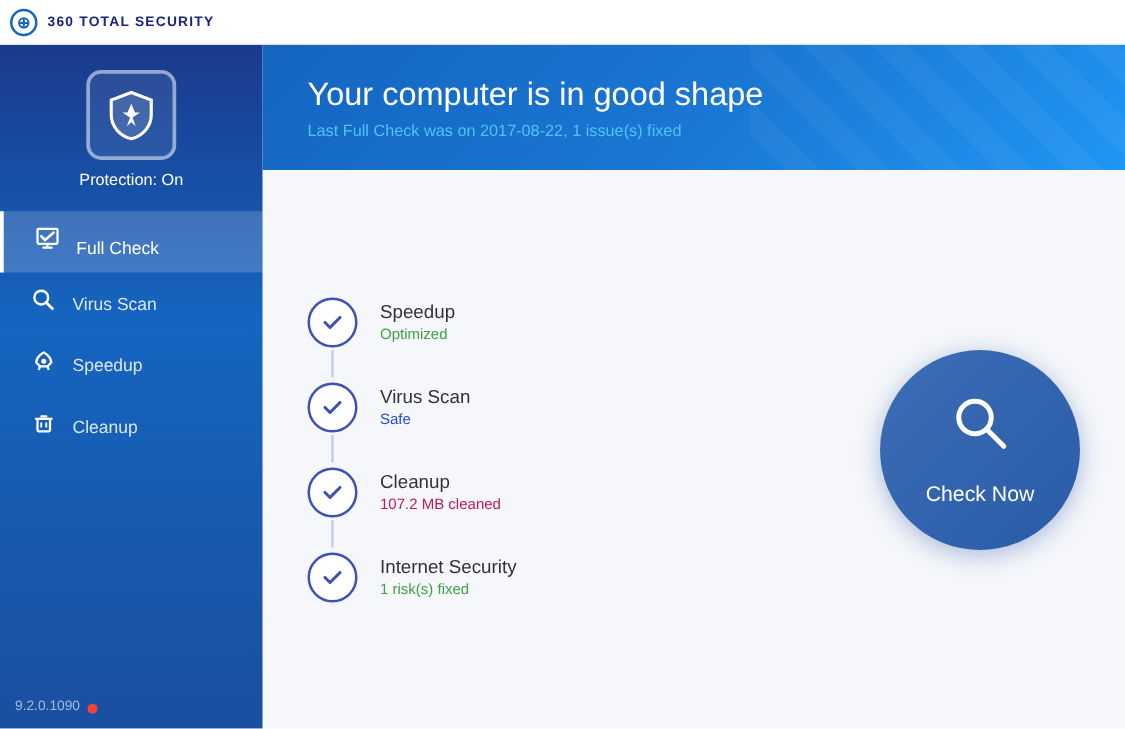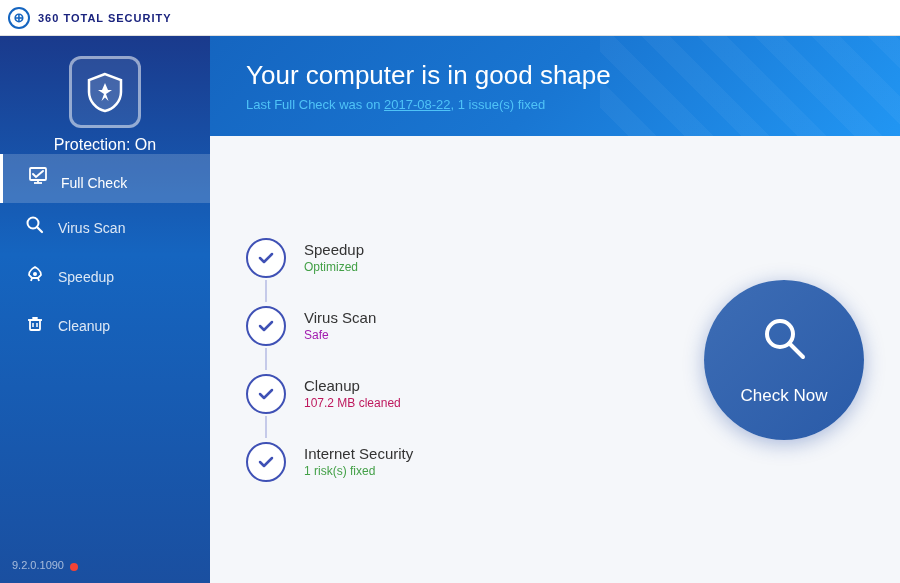--- a/index.html
+++ b/index.html
@@ -82,21 +82,22 @@
       width: 72px; height: 72px;
       border: 3px solid rgba(255,255,255,0.5);
       border-radius: 12px;
       display: flex; align-items: center; justify-content: center;
       margin-bottom: 8px;
       background: rgba(255,255,255,0.08);
     }
     .shield-svg { width: 44px; height: 44px; }
     .protection-label {
       color: #fff;
-      font-size: 16px;
+      font-size: 13px;
+      margin-bottom: 18px;
     }
     .nav-item {
       width: 100%;
       display: flex;
       align-items: center;
       gap: 12px;
       padding: 12px 24px;
       color: rgba(255,255,255,0.85);
       font-size: 14px;
       cursor: pointer;
@@ -307,21 +308,21 @@
       <span>9.2.0.1090</span>
       <div class="version-dot"></div>
     </div>
   </div>
 
   <div class="content">
 
     <div class="banner">
       <div class="banner-title">Your computer is in good shape</div>
       <div class="banner-sub">
-        <span>Last Full Check was on </span><span style="color:#4fc3f7;text-decoration:underline;">2017-08-22</span><span>, 1 issue(s) fixed</span>
+        <span>Last Full Check was on </span><span style="color:#4fc3f7;">2017-08-22</span><span>, 1 issue(s) fixed</span>
       </div>
     </div>
 
     <div class="check-area">
       <div class="check-list" id="check-list">
           <div class="check-item">
     <div class="check-circle">
       <svg width="20" height="20" viewBox="0 0 20 20" fill="none">
         <polyline points="4,10 8,14 16,6" stroke="#3f51b5" stroke-width="2.5" fill="none" stroke-linecap="round" stroke-linejoin="round"></polyline>
       </svg>
@@ -332,21 +333,21 @@
     </div>
   </div>
           <div class="check-item">
     <div class="check-circle">
       <svg width="20" height="20" viewBox="0 0 20 20" fill="none">
         <polyline points="4,10 8,14 16,6" stroke="#3f51b5" stroke-width="2.5" fill="none" stroke-linecap="round" stroke-linejoin="round"></polyline>
       </svg>
     </div>
     <div class="check-text">
       <span class="check-name">Virus Scan</span>
-      <span class="check-status-good" style="color:#a21caf">Safe</span>
+      <span class="check-status-good" style="color:#1d4ed8">Safe</span>
     </div>
   </div>
           <div class="check-item">
     <div class="check-circle">
       <svg width="20" height="20" viewBox="0 0 20 20" fill="none">
         <polyline points="4,10 8,14 16,6" stroke="#3f51b5" stroke-width="2.5" fill="none" stroke-linecap="round" stroke-linejoin="round"></polyline>
       </svg>
     </div>
     <div class="check-text">
       <span class="check-name">Cleanup</span>

